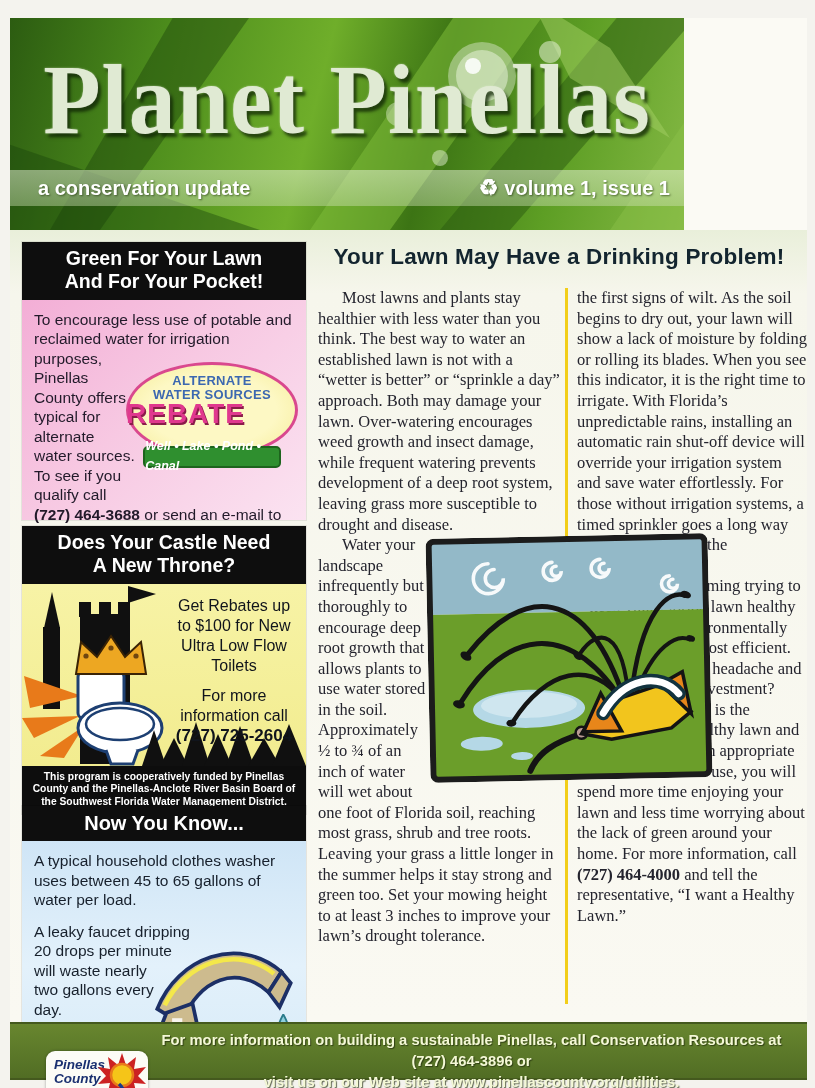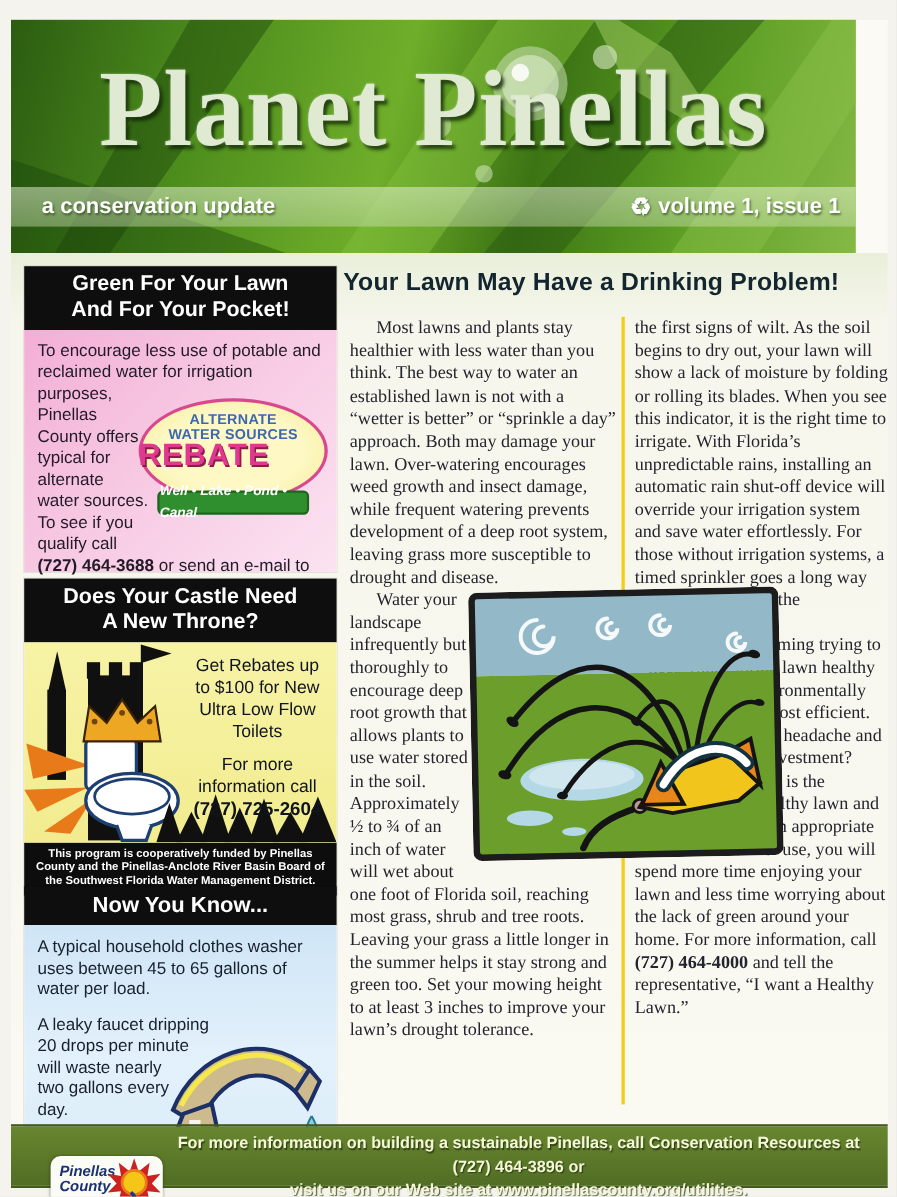--- a/index.html
+++ b/index.html
@@ -6,21 +6,21 @@
   html,body { background:#e7e6e1; }
   .page {
     position:relative; width:815px; height:1088px; margin:0 auto;
     background:#f4f3ee; overflow:hidden;
     font-family:"Liberation Sans", sans-serif;
   }
   .sheet { position:absolute; left:10px; top:18px; width:797px; height:1062px; background:#fbfaf4; }
 
   
   .masthead {
-    position:absolute; left:10px; top:18px; width:768px; height:212px;
+    position:absolute; left:10px; top:18px; width:674px; height:212px;
     background:linear-gradient(104deg,#2c5c11 0%, #4c8c1c 22%, #6fae2a 45%, #3c7414 62%, #5d9e24 80%, #85b945 100%);
     overflow:hidden;
   }
   .masthead svg.grass { position:absolute; inset:0; }
   .mast-title {
     position:absolute; left:0; right:0; top:34px; text-align:center;
     font-family:"Liberation Serif", serif; font-weight:bold; font-size:94px; line-height:1;
     color:#e0ead3; letter-spacing:1px;
     text-shadow:3px 4px 3px rgba(14,34,4,.75), 0 0 2px rgba(230,240,215,.6);
     transform:scaleY(1.05);
@@ -104,21 +104,21 @@
     padding:10px 12px; font-size:15.5px; line-height:19.5px; color:#17202c; overflow:hidden;
   }
   .box-know p { margin:0 0 12px; }
   .faucet-float {
     float:right; width:152px; height:126px; margin:-2px -6px 0 4px;
     shape-outside:polygon(55% 0, 18% 45%, 0 78%, 0 100%, 100% 100%, 100% 0);
   }
 
   
   .headline {
-    position:absolute; left:312px; top:244px; width:494px; 
+    position:absolute; left:312px; top:244px; width:494px; text-align:center;
     font-weight:bold; font-size:22.5px; color:#13252f; letter-spacing:.2px;
   }
   .col { position:absolute; font-family:"Liberation Serif", serif; font-size:16.5px;
     line-height:20.6px; color:#24242e; text-align:left; }
   .col1 { left:318px; top:288px; width:244px; }
   .col2 { left:577px; top:288px; width:231px; }
   .divider { position:absolute; left:565px; top:288px; width:3px; height:716px; background:#f2ce1a; }
   .col p { margin:0; }
   .ind { text-indent:24px; }
   .wrapR { float:right; width:136px; height:252px; }

